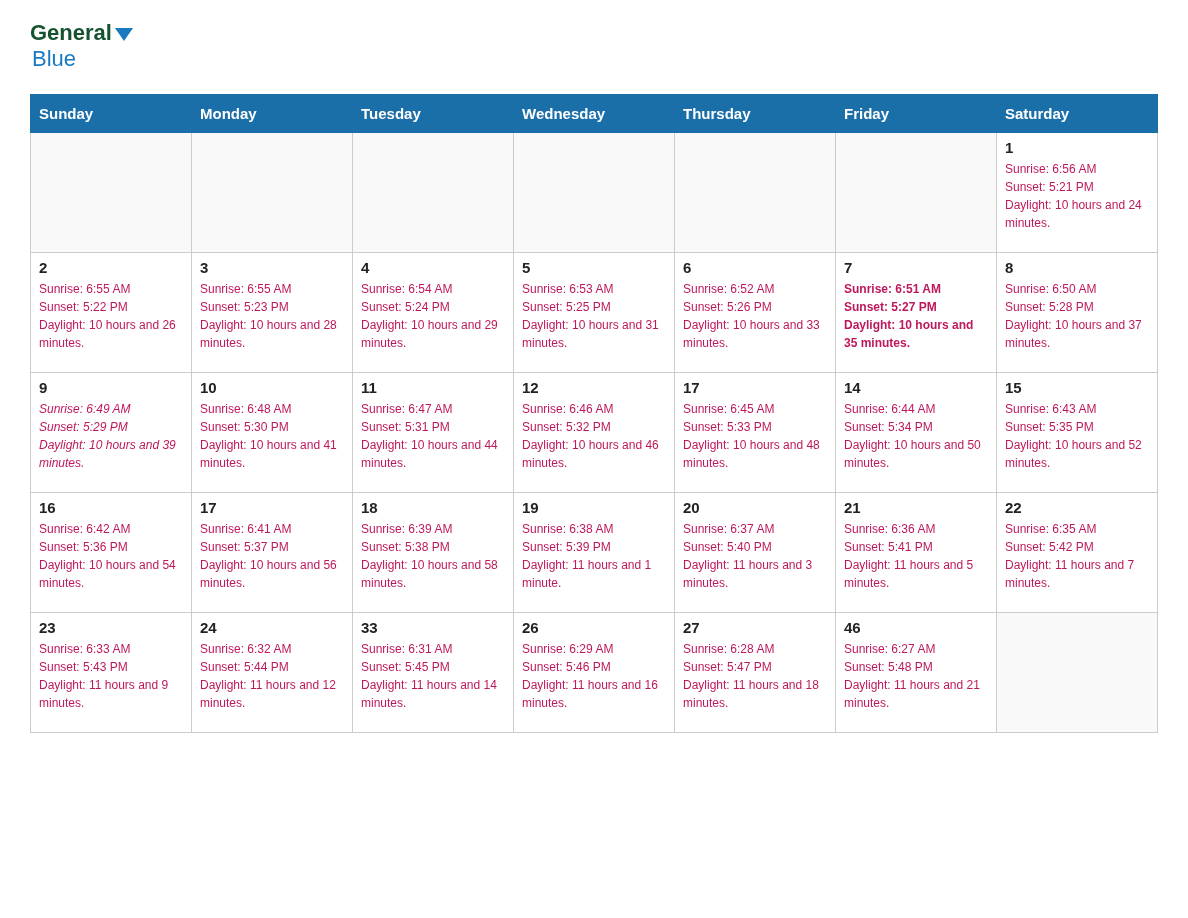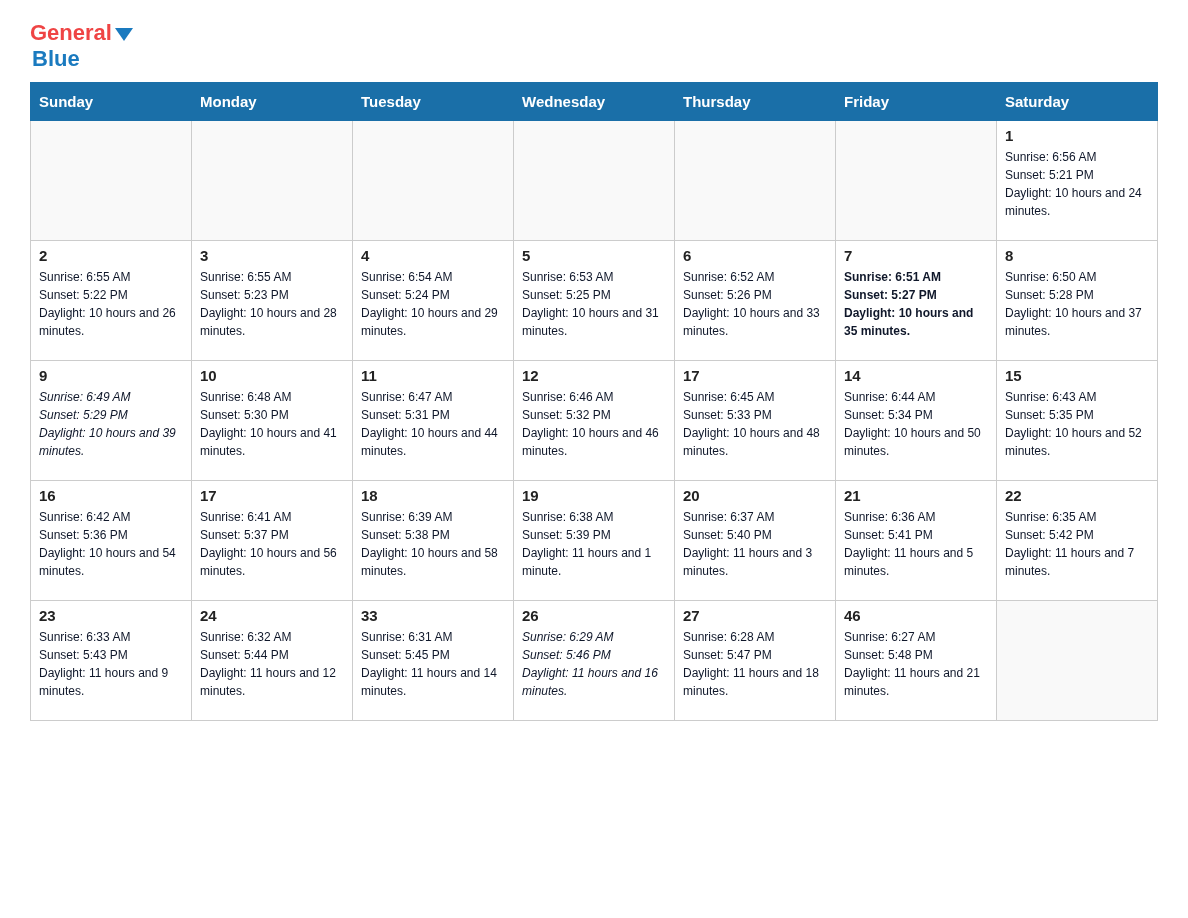--- a/index.html
+++ b/index.html
@@ -35,21 +35,21 @@
     }
     .title-block h2 {
       font-size: 20px;
       font-weight: normal;
       color: #333;
       margin-top: 4px;
     }
     .calendar {
       width: 100%;
       border-collapse: collapse;
-      margin-top: 10px;
+      margin-top: 22px;
     }
     .calendar thead tr th {
       background-color: #1a6fa8;
       color: #fff;
       font-size: 15px;
       font-weight: bold;
       padding: 10px 8px;
       text-align: left;
       border: 1px solid #1a6fa8;
     }
@@ -64,40 +64,40 @@
       height: 120px;
     }
     .day-number {
       font-size: 15px;
       font-weight: bold;
       color: #222;
       margin-bottom: 4px;
     }
     .day-info {
       font-size: 12px;
-      color: #0f172a;
+      color: #be185d;
       line-height: 1.5;
     }
     .empty-cell {
       background: #f9f9f9;
     }
     .row-divider td {
       border-top: 2px solid #1a6fa8;
     }
   </style>
 </head>
 <body>
 
 <div class="header">
   <div class="logo">
     <div class="logo-top-line">
-      <span style="font-size:22px;font-weight:bold;color:#ef4444;">General</span>
+      <span style="font-size:22px;font-weight:bold;color:#14532d;">General</span>
       <span style="display:inline-block;width:0;height:0;border-left:9px solid transparent;border-right:9px solid transparent;border-top:13px solid #1a7abf;margin-left:3px;margin-bottom:-2px;"></span>
     </div>
-    <span style="font-size:22px;font-weight:bold;color:#1a7abf;margin-left:2px;">Blue</span>
+    <span style="font-size:22px;font-weight:normal;color:#1a7abf;margin-left:2px;">Blue</span>
   </div>
   <div class="title-block">
     <h1></h1>
     <h2></h2>
   </div>
 </div>
 
 <table class="calendar">
   <thead>
     <tr>
@@ -271,21 +271,21 @@
 Daylight: 11 hours and 12 minutes.</div>
         </td>
         <td>
           <div class="day-number">33</div>
           <div class="day-info" style="white-space: pre-line;">Sunrise: 6:31 AM
 Sunset: 5:45 PM
 Daylight: 11 hours and 14 minutes.</div>
         </td>
         <td>
           <div class="day-number">26</div>
-          <div class="day-info" style="white-space: pre-line; font-style: italic;">Sunrise: 6:29 AM
+          <div class="day-info" style="white-space: pre-line;">Sunrise: 6:29 AM
 Sunset: 5:46 PM
 Daylight: 11 hours and 16 minutes.</div>
         </td>
         <td>
           <div class="day-number">27</div>
           <div class="day-info" style="white-space: pre-line;">Sunrise: 6:28 AM
 Sunset: 5:47 PM
 Daylight: 11 hours and 18 minutes.</div>
         </td>
         <td>

